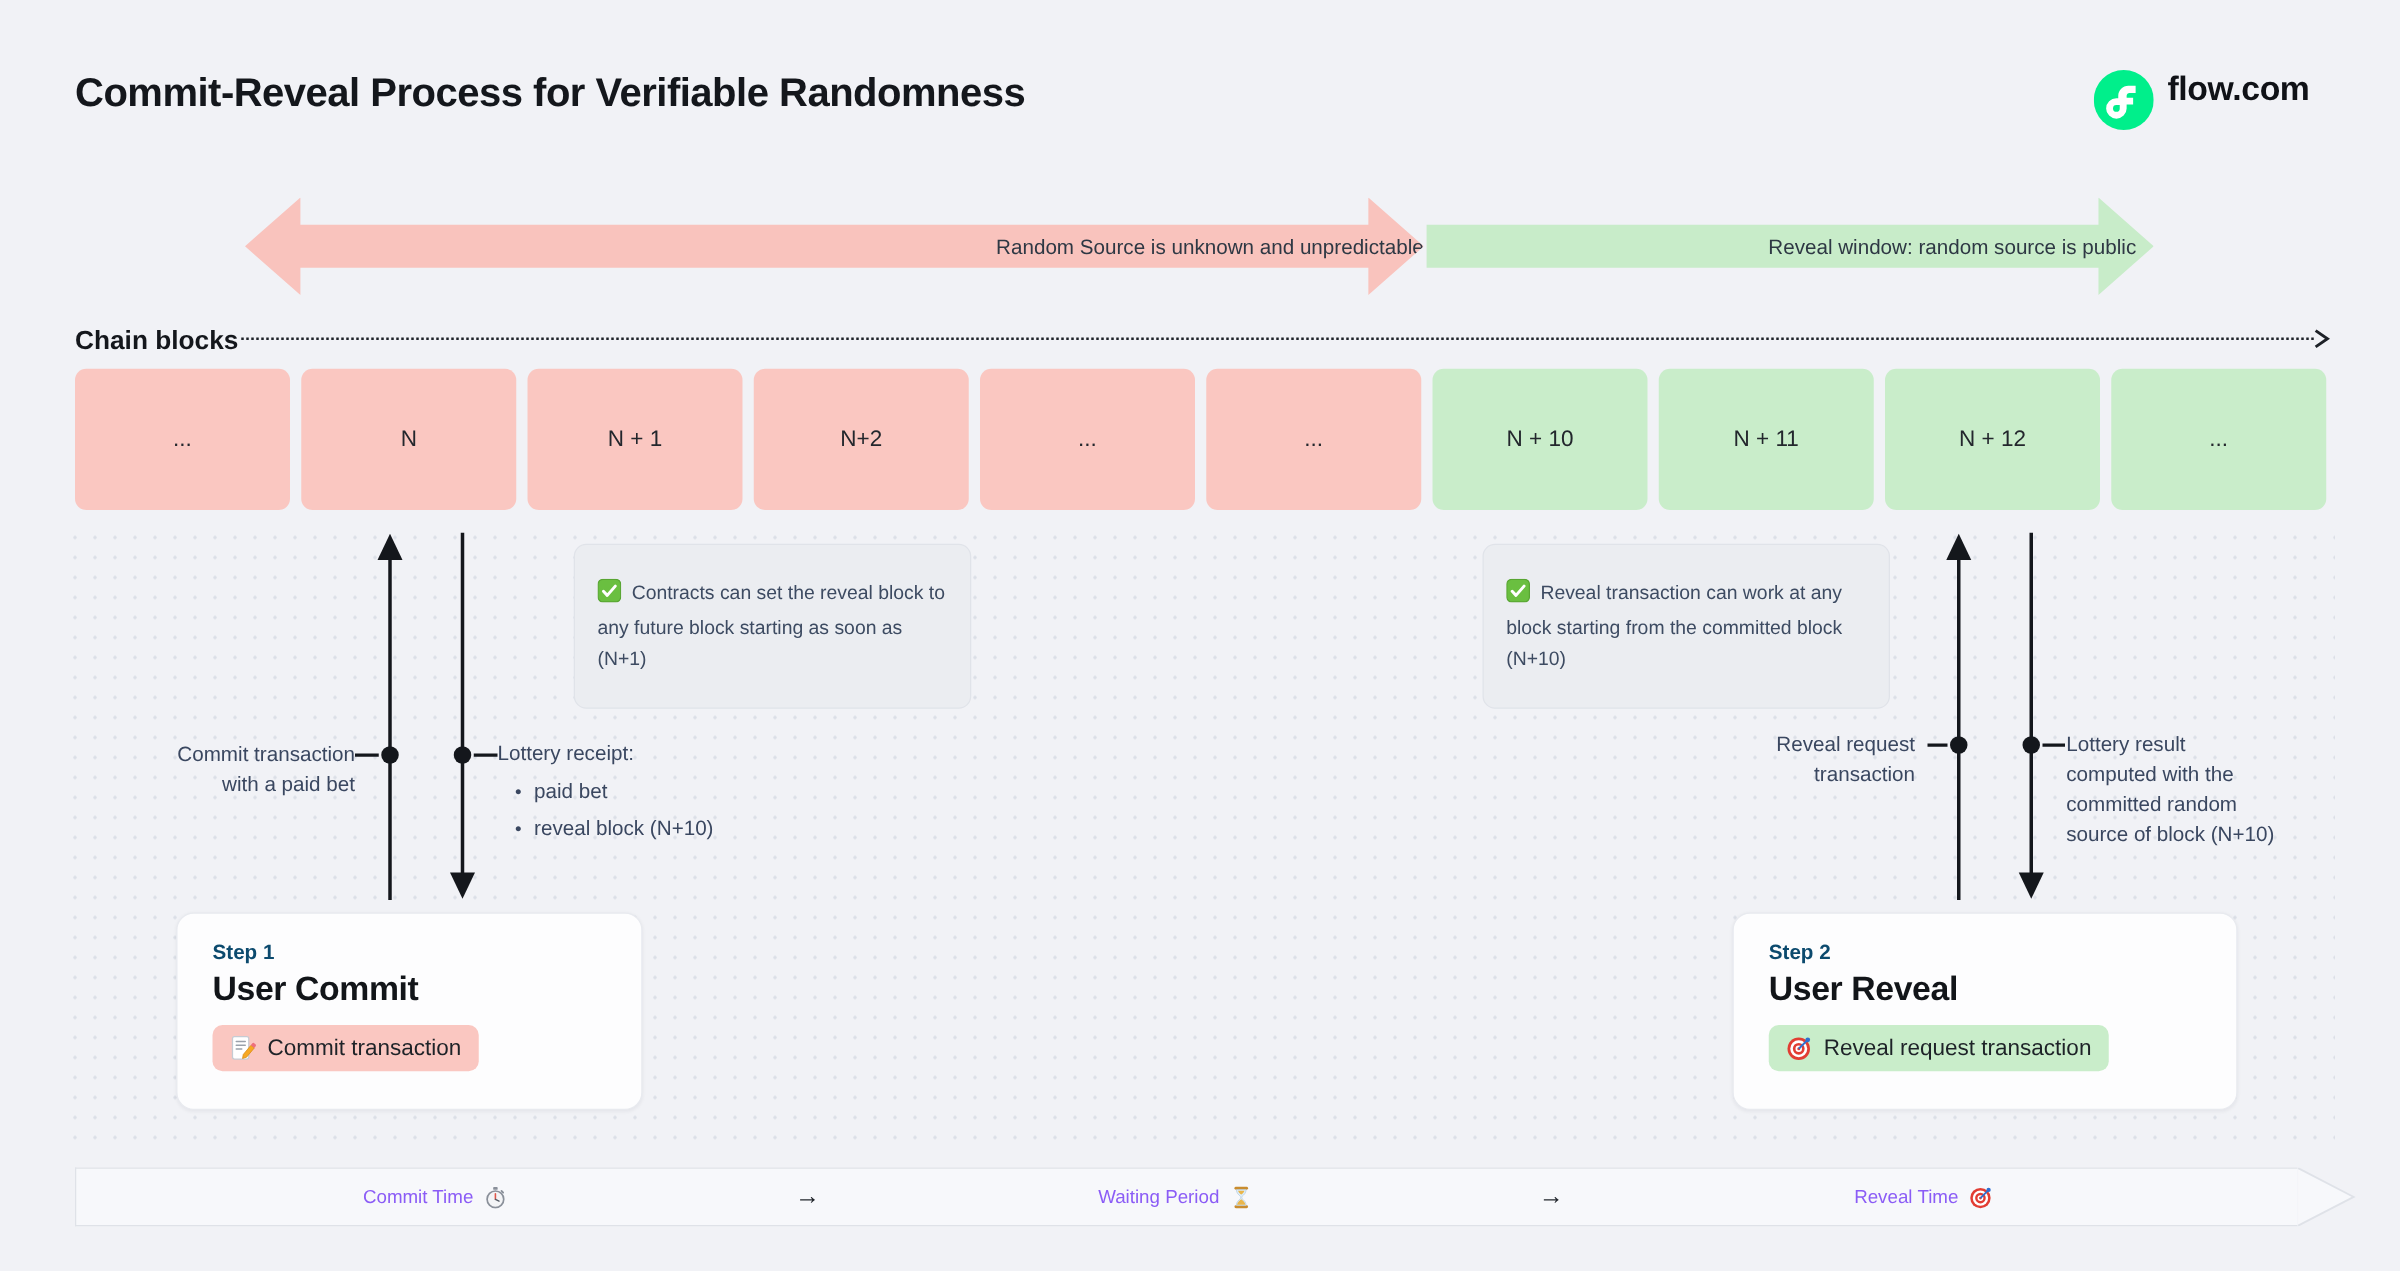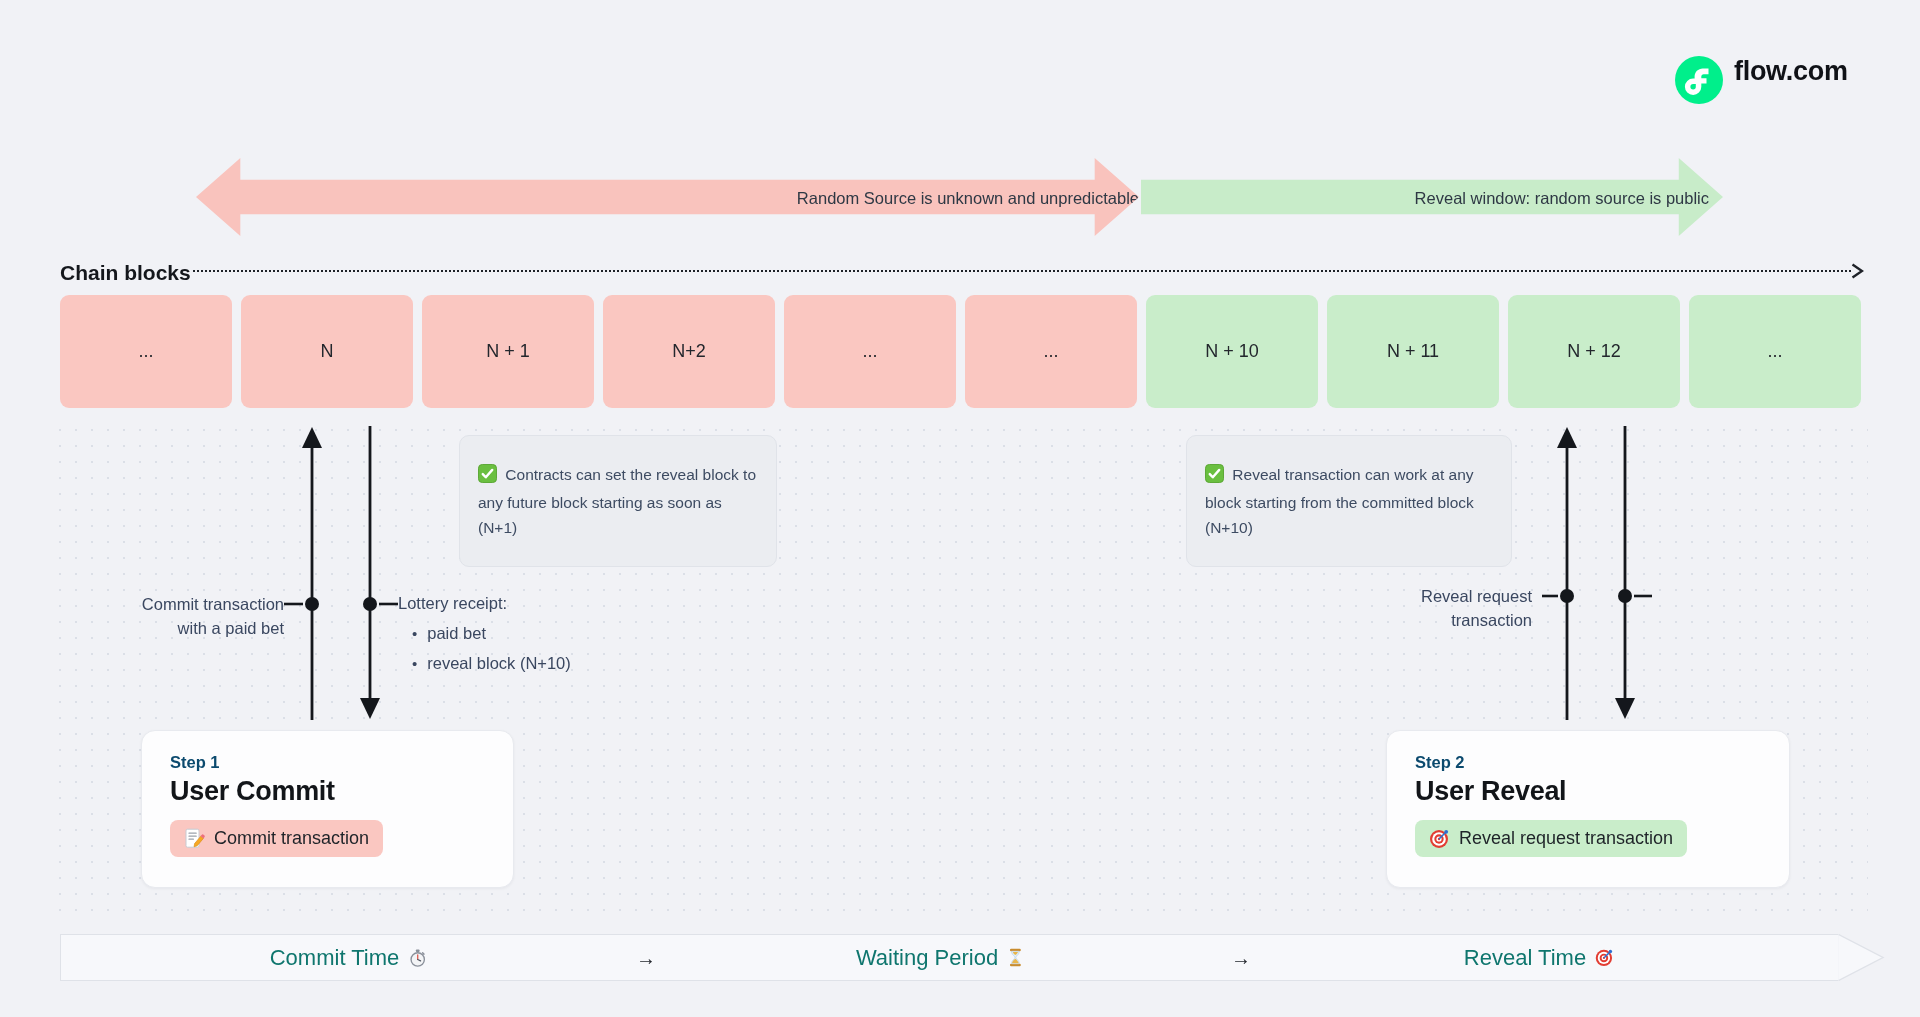--- a/index.html
+++ b/index.html
@@ -89,32 +89,33 @@
   .step-badge svg { display:block; }
 
   
   .timeline {
     position:absolute; left:60px; top:934px; width:1778px; height:47px;
     background:#f7f8fb; border:1px solid #dfe2e8; border-right:none;
   }
   .timeline-head { position:absolute; left:1838px; top:934px; }
   .tl-item {
     position:absolute; top:50%; transform:translate(-50%,-50%);
-    display:inline-flex; align-items:center; gap:9px; font-size:22px; color:#0f766e; white-space:nowrap;
+    display:inline-flex; align-items:center; gap:9px; font-size:15px; color:#8b5cf6; white-space:nowrap;
   }
   .tl-item svg { display:block; }
   .tl-sep { font-size:20px; color:#22262c; }
 </style>
 </head>
 <body>
 
 <div id="stage">
 
   <div class="dot-grid"></div>
 
+  <h1 class="page-title">Commit-Reveal Process for Verifiable Randomness</h1>
 
   <div class="brand">
     <span>
       <svg width="48" height="48" viewBox="0 0 48 48">
         <circle cx="24" cy="24" r="24" fill="#00EF8B"></circle>
         <path fill="#ffffff" d="M33.5 12.5h-5.8c-4.5 0-8.1 3.6-8.1 8.1v1.9h-1.5a8.2 8.2 0 1 0 8.2 8.2v-3.1h5.2v-5.4h-5.2v-1.6c0-1.3 1-2.3 2.3-2.3h4.9v-5.8zM20.8 30.7a2.7 2.7 0 1 1-2.7-2.7h2.7v2.7z"></path>
         <rect x="28.3" y="22.5" width="4.9" height="5.1" fill="#00EF8B" opacity="0"></rect>
       </svg>
     </span>
     <span class="brand-label">flow.com</span>
@@ -228,20 +229,26 @@
       <span class="b-dot">•</span>
       <span>reveal block (N+10)</span>
     </div>
   </div>
 
   <div class="callout co-reveal-req">
     <div>Reveal request</div>
     <div>transaction</div>
   </div>
 
+  <div class="callout co-result">
+    <div>Lottery result</div>
+    <div>computed with the</div>
+    <div>committed random</div>
+    <div>source of block (N+10)</div>
+  </div>
 
   <div class="step-card step-1">
     <div class="step-label">Step 1</div>
     <div class="step-title">User Commit</div>
     <div class="step-badge badge-commit">
       <span>
         <svg width="21" height="21" viewBox="0 0 21 21">
           <rect x="2" y="1.2" width="13" height="18" rx="1.6" fill="#fff" stroke="#c6cbd3" stroke-width="1"></rect>
           <path d="M5 5.2h7.2M5 8.2h7.2M5 11.2h4.4" stroke="#9aa1ab" stroke-width="1.2" stroke-linecap="round"></path>
           <path d="M10.6 15.6l6.2-7.4 2.6 2.2-6.2 7.4-3.2 1z" fill="#f6a823" stroke="#d78a12" stroke-width="0.6"></path>

